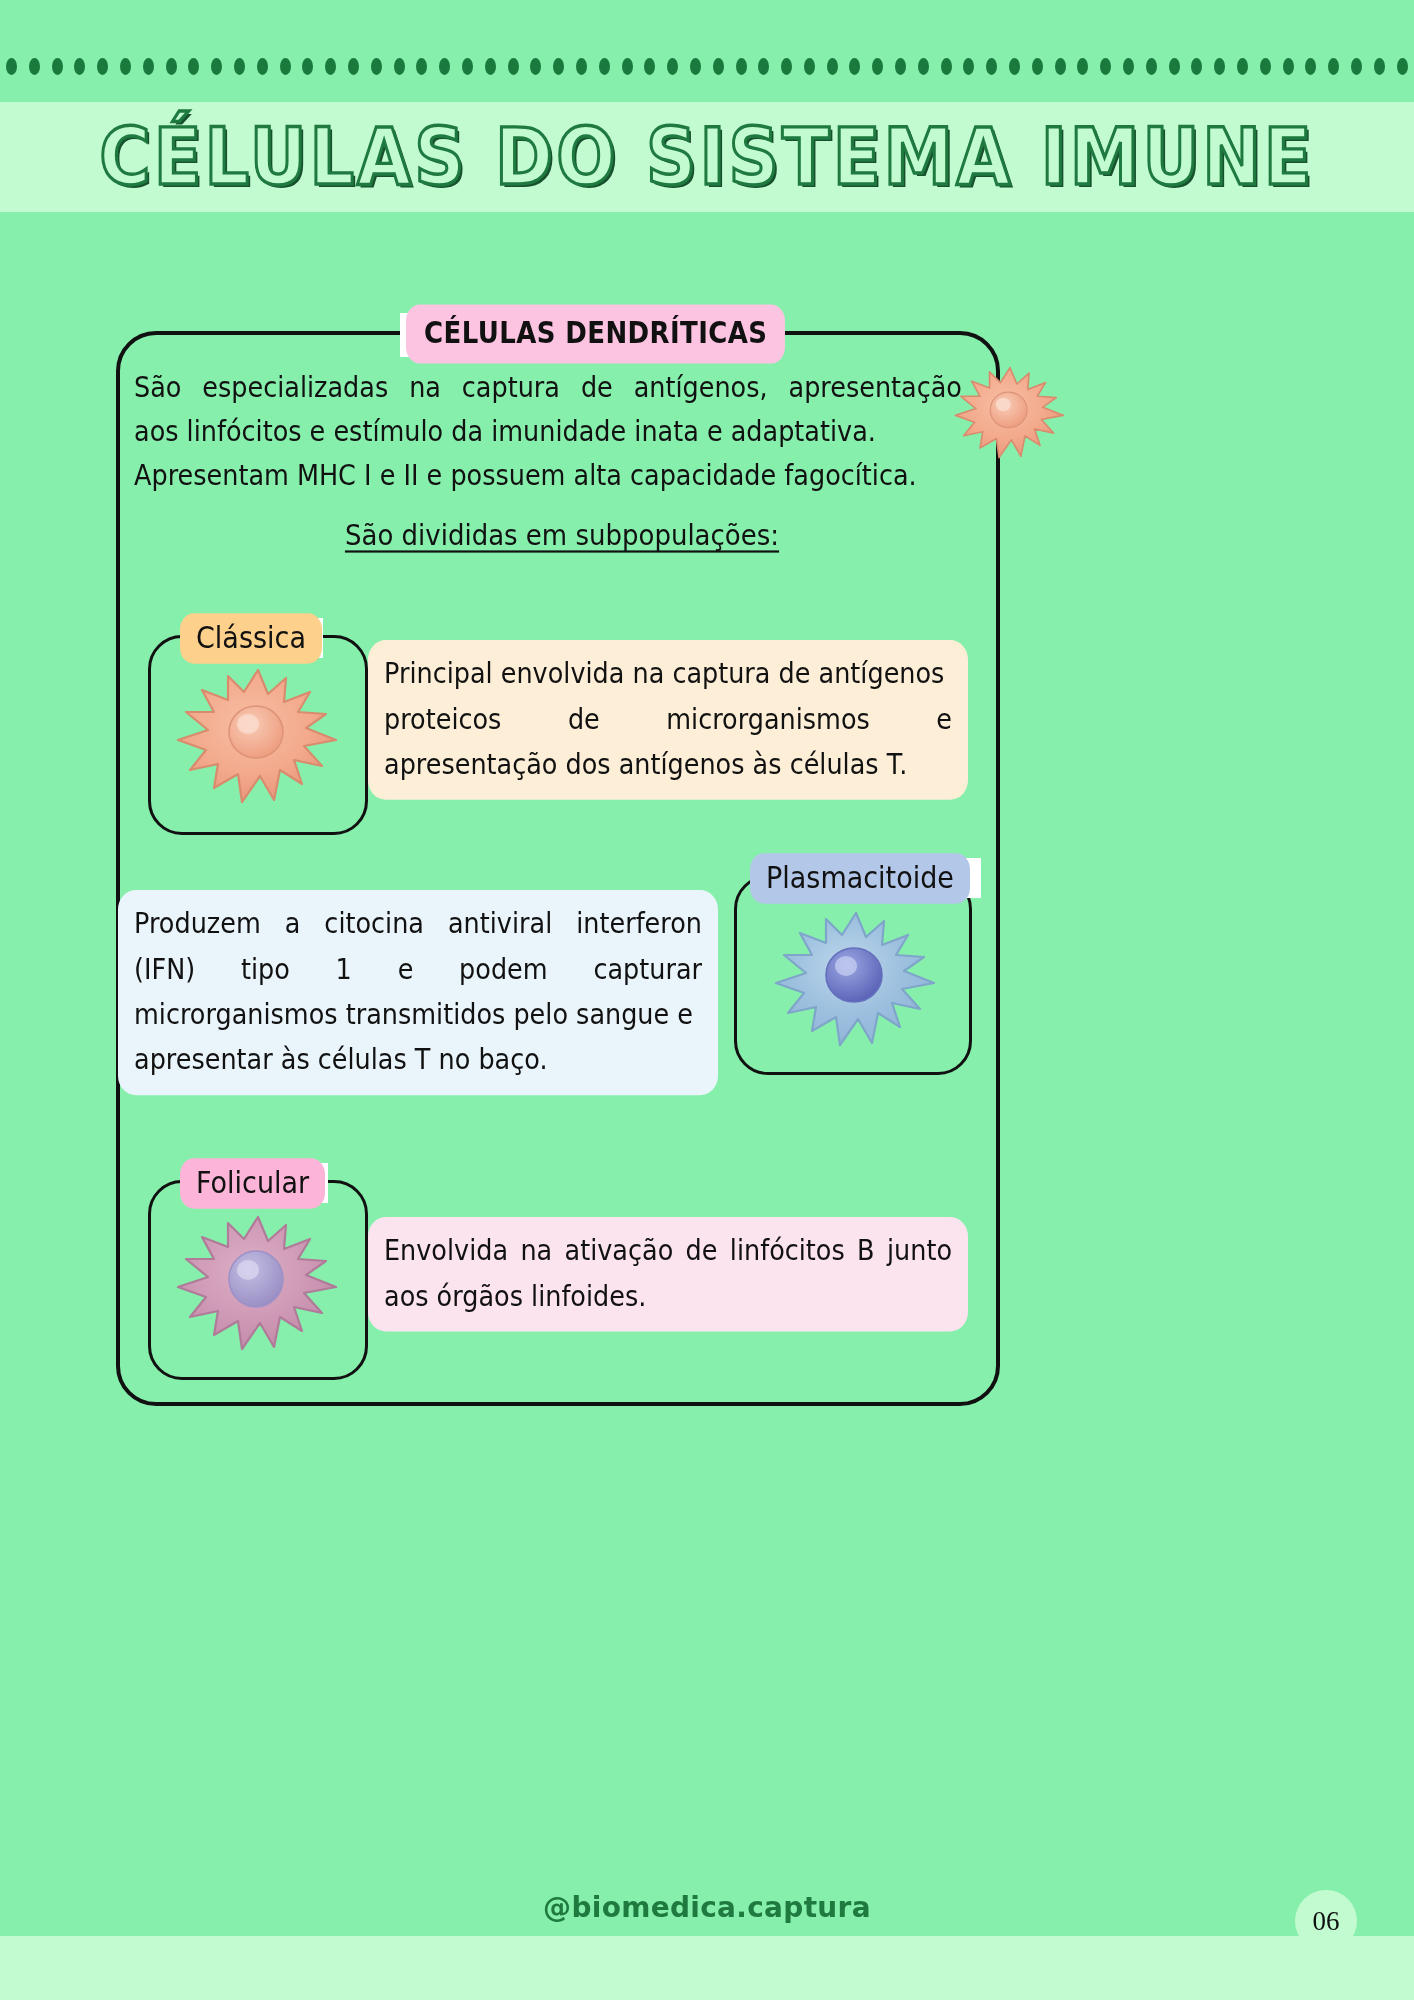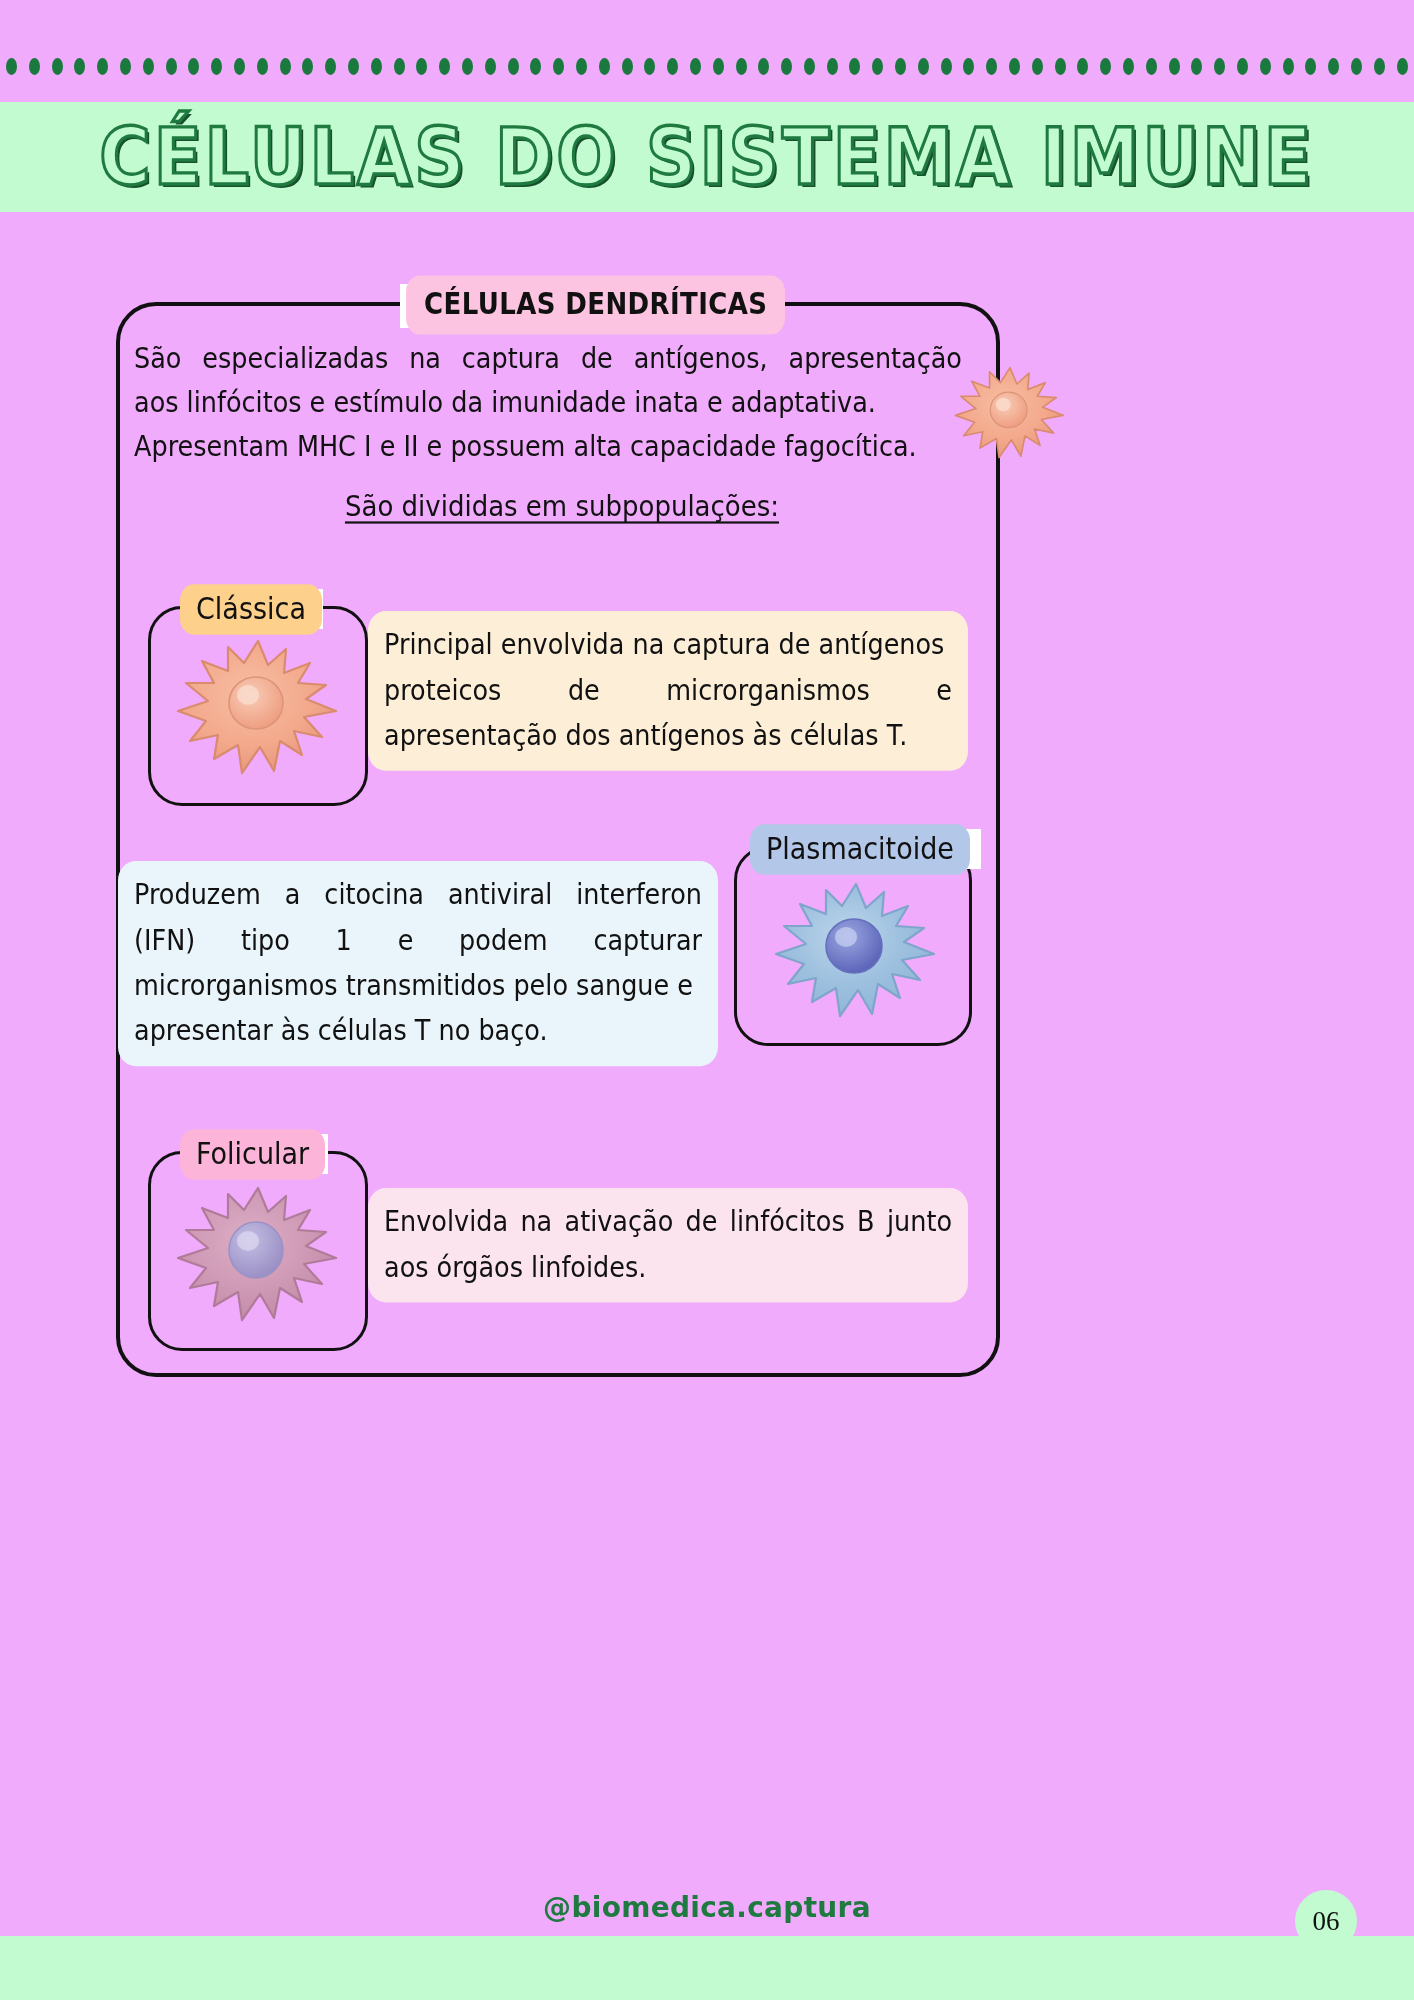--- a/index.html
+++ b/index.html
@@ -9,21 +9,21 @@
     height: 2000px;
     background: #ffffff;
     font-family: "Liberation Sans", sans-serif;
     overflow: hidden;
   }
 
   .page {
     position: relative;
     width: 1414px;
     height: 2000px;
-    background: #f0abfc;
+    background: #86efac;
   }
 
   
   .dot-rule {
     position: absolute;
     top: 55px;
     left: 0;
     width: 1414px;
     height: 22px;
     display: flex;
@@ -62,21 +62,21 @@
        3px 3px 0 #17502c,
       -1px 0 0 #c3fbd1;
     white-space: nowrap;
     transform: scaleY(1.12);
   }
 
   
   .main-card {
     position: absolute;
     left: 116px;
-    top: 302px;
+    top: 331px;
     width: 884px;
     height: 1075px;
     border: 4px solid #111;
     border-radius: 40px;
   }
   
   .card-label-mask {
     position: absolute;
     left: 280px;
     top: -22px;

